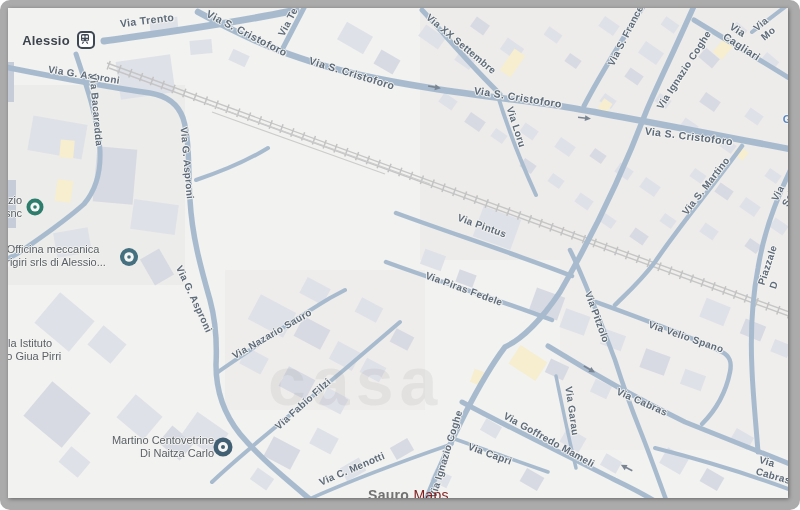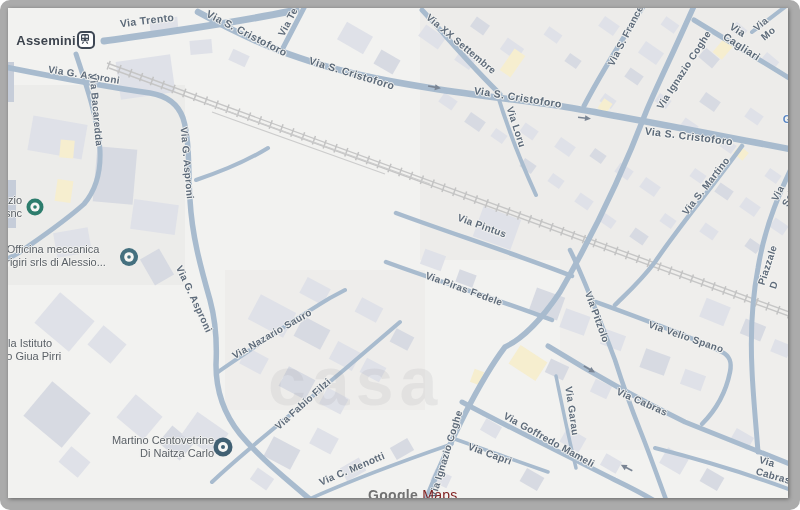--- a/index.html
+++ b/index.html
@@ -258,35 +258,35 @@
           <div class="lbl poi-lbl" style="left: -4px; top: 207px; width: 52px; text-align: right; transform: translate(-50%, -50%);">nazio
 snc</div>
           <div class="lbl poi-lbl" style="left: 53px; top: 256px; width: 136px; text-align: center; transform: translate(-50%, -50%);">Officina meccanica
 origiri srls di Alessio...</div>
           <div class="lbl poi-lbl" style="left: 24px; top: 350px; width: 105px; text-align: center; transform: translate(-50%, -50%);">uola Istituto
 cnico Giua Pirri</div>
           <div class="lbl poi-lbl" style="left: 154px; top: 447px; width: 120px; text-align: right; transform: translate(-50%, -50%);">Martino Centovetrine
 Di Naitza Carlo</div>
         </div>
 
-      <div class="lbl town-lbl" style="left:46px;top:41px;">Assemini</div>
+      <div class="lbl town-lbl" style="left:46px;top:41px;">Alessio</div>
       <div class="station">
         <svg width="12" height="12" viewBox="0 0 12 12">
           <rect x="2" y="1" width="8" height="7.2" rx="1.6" fill="#3e4754"></rect>
           <rect x="3.1" y="2.6" width="2.4" height="2.2" rx="0.5" fill="#fdfdfd"></rect>
           <rect x="6.5" y="2.6" width="2.4" height="2.2" rx="0.5" fill="#fdfdfd"></rect>
           <circle cx="4" cy="6.7" r="0.8" fill="#fdfdfd"></circle>
           <circle cx="8" cy="6.7" r="0.8" fill="#fdfdfd"></circle>
           <line x1="3.2" y1="10.6" x2="4.6" y2="8.8" stroke="#3e4754" stroke-width="1.1"></line>
           <line x1="8.8" y1="10.6" x2="7.4" y2="8.8" stroke="#3e4754" stroke-width="1.1"></line>
         </svg>
       </div>
 
       <div class="lbl blue-lbl" style="left:787px;top:119px;">G</div>
 
       <div class="gmaps">
-        <span>Google</span>
+        <span>Sauro</span>
         <span class="maps">Maps</span>
       </div>
 
     </div>
   </div>
 </div>
 
 </body></html>

